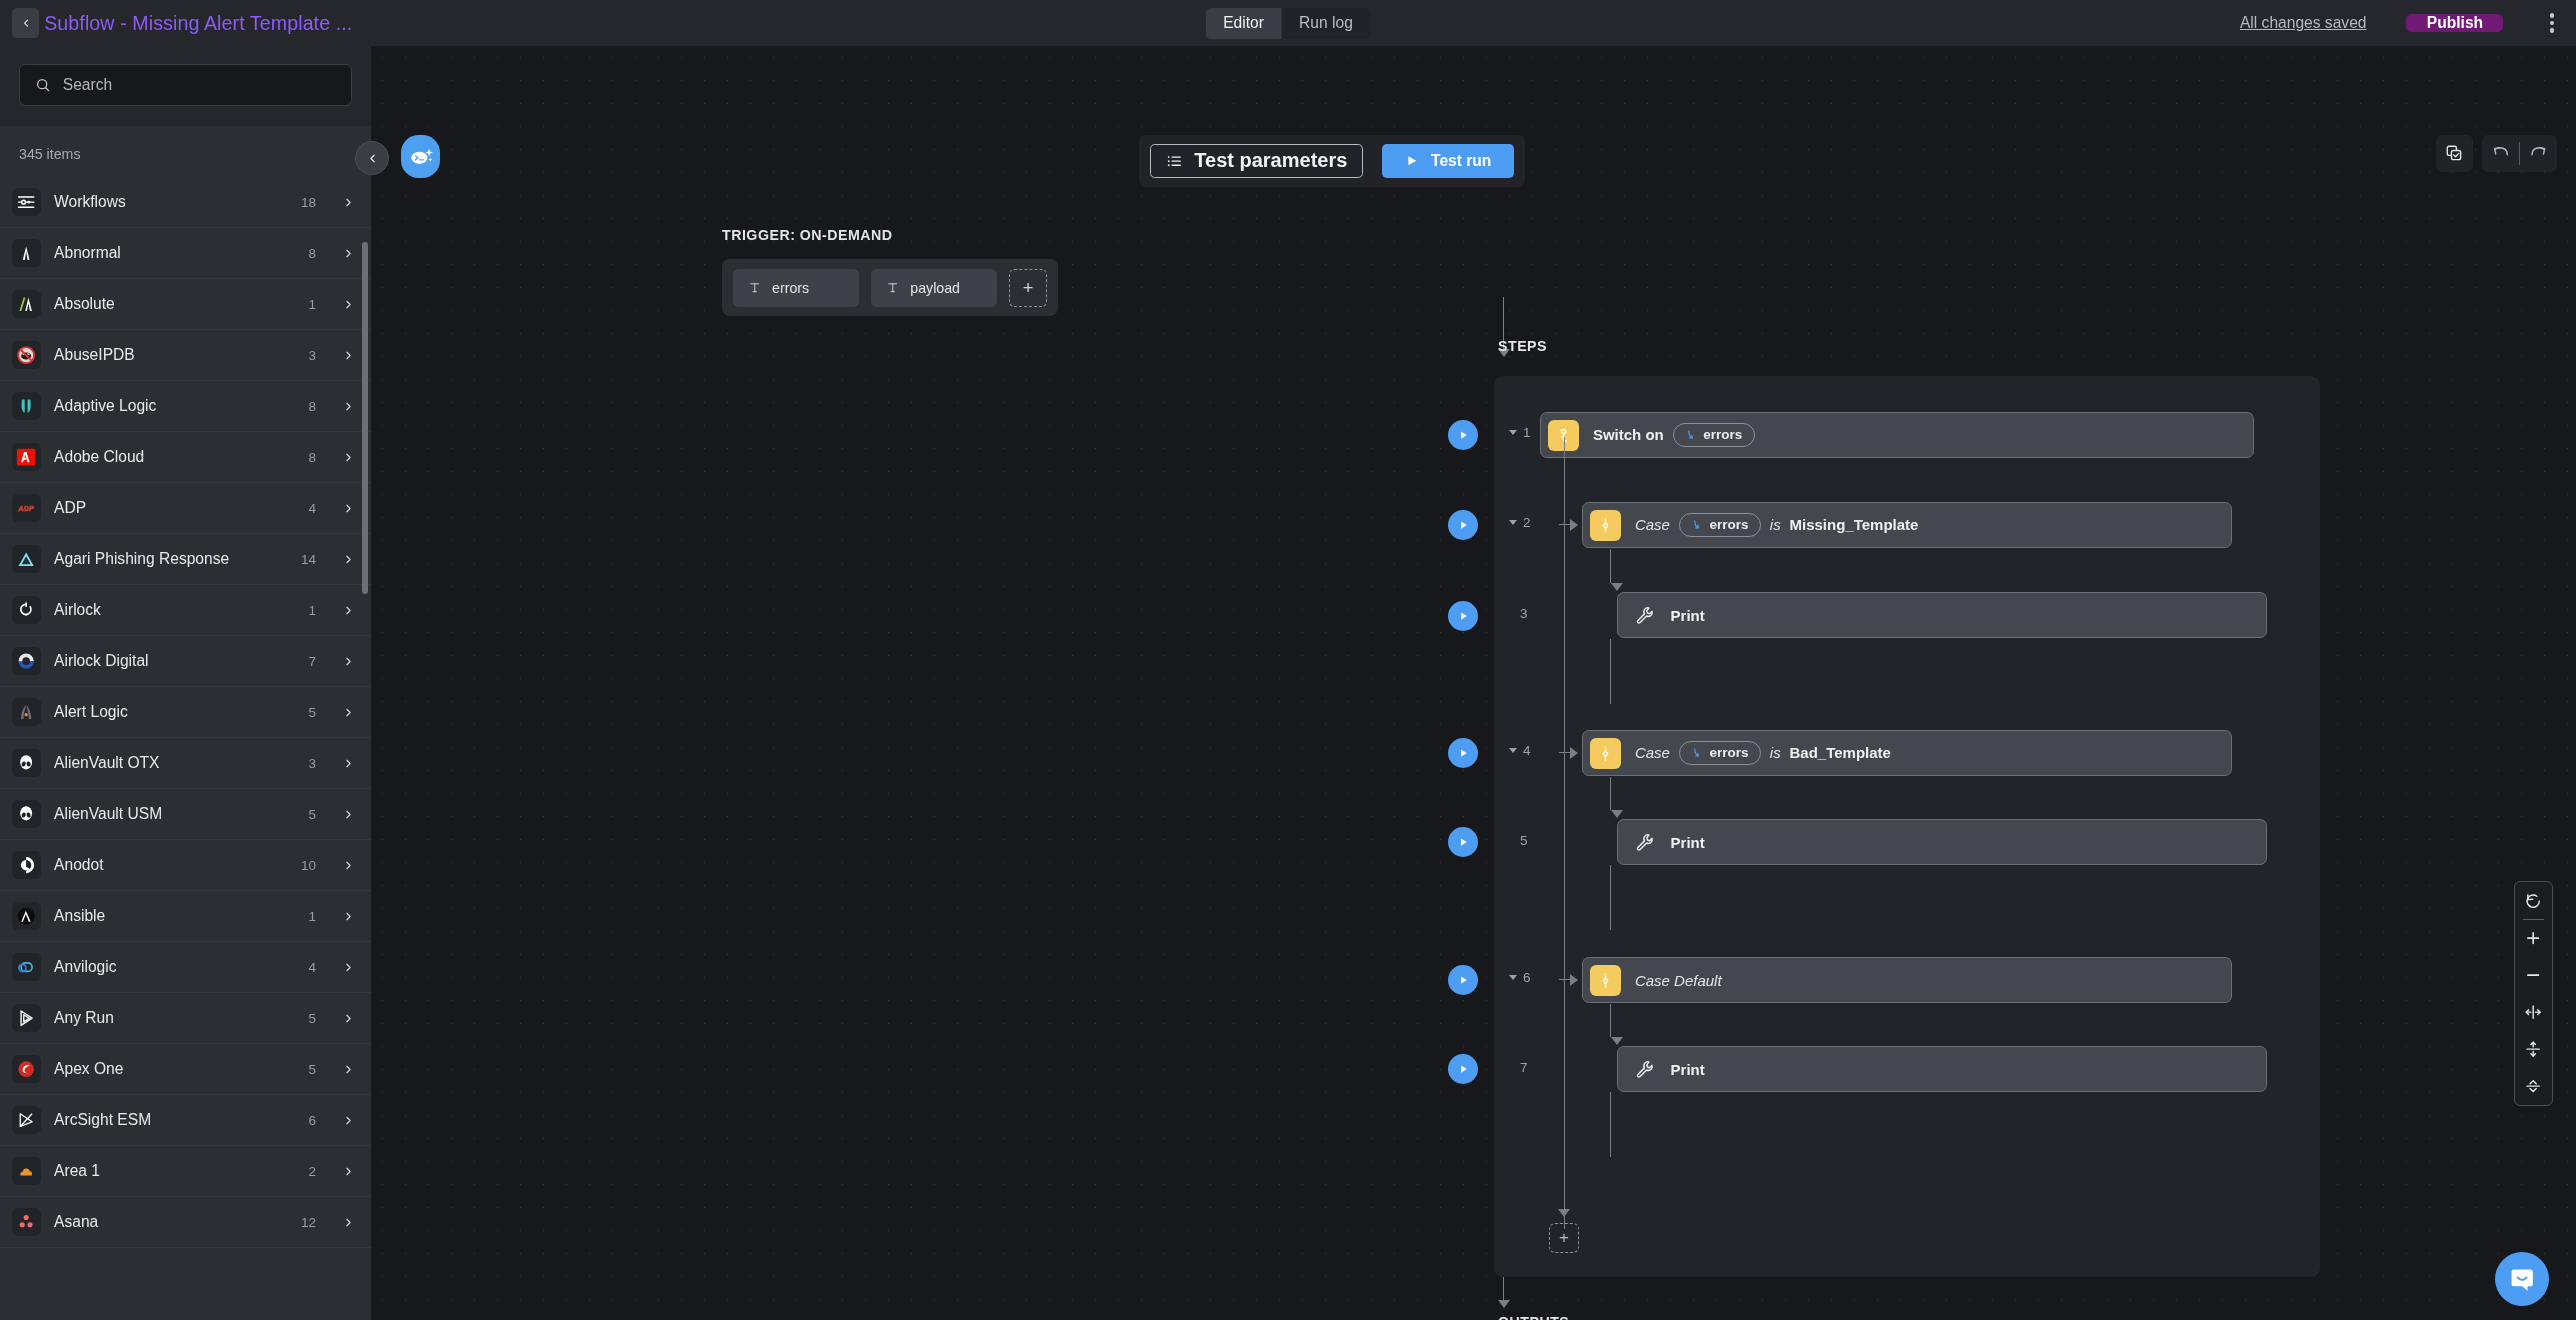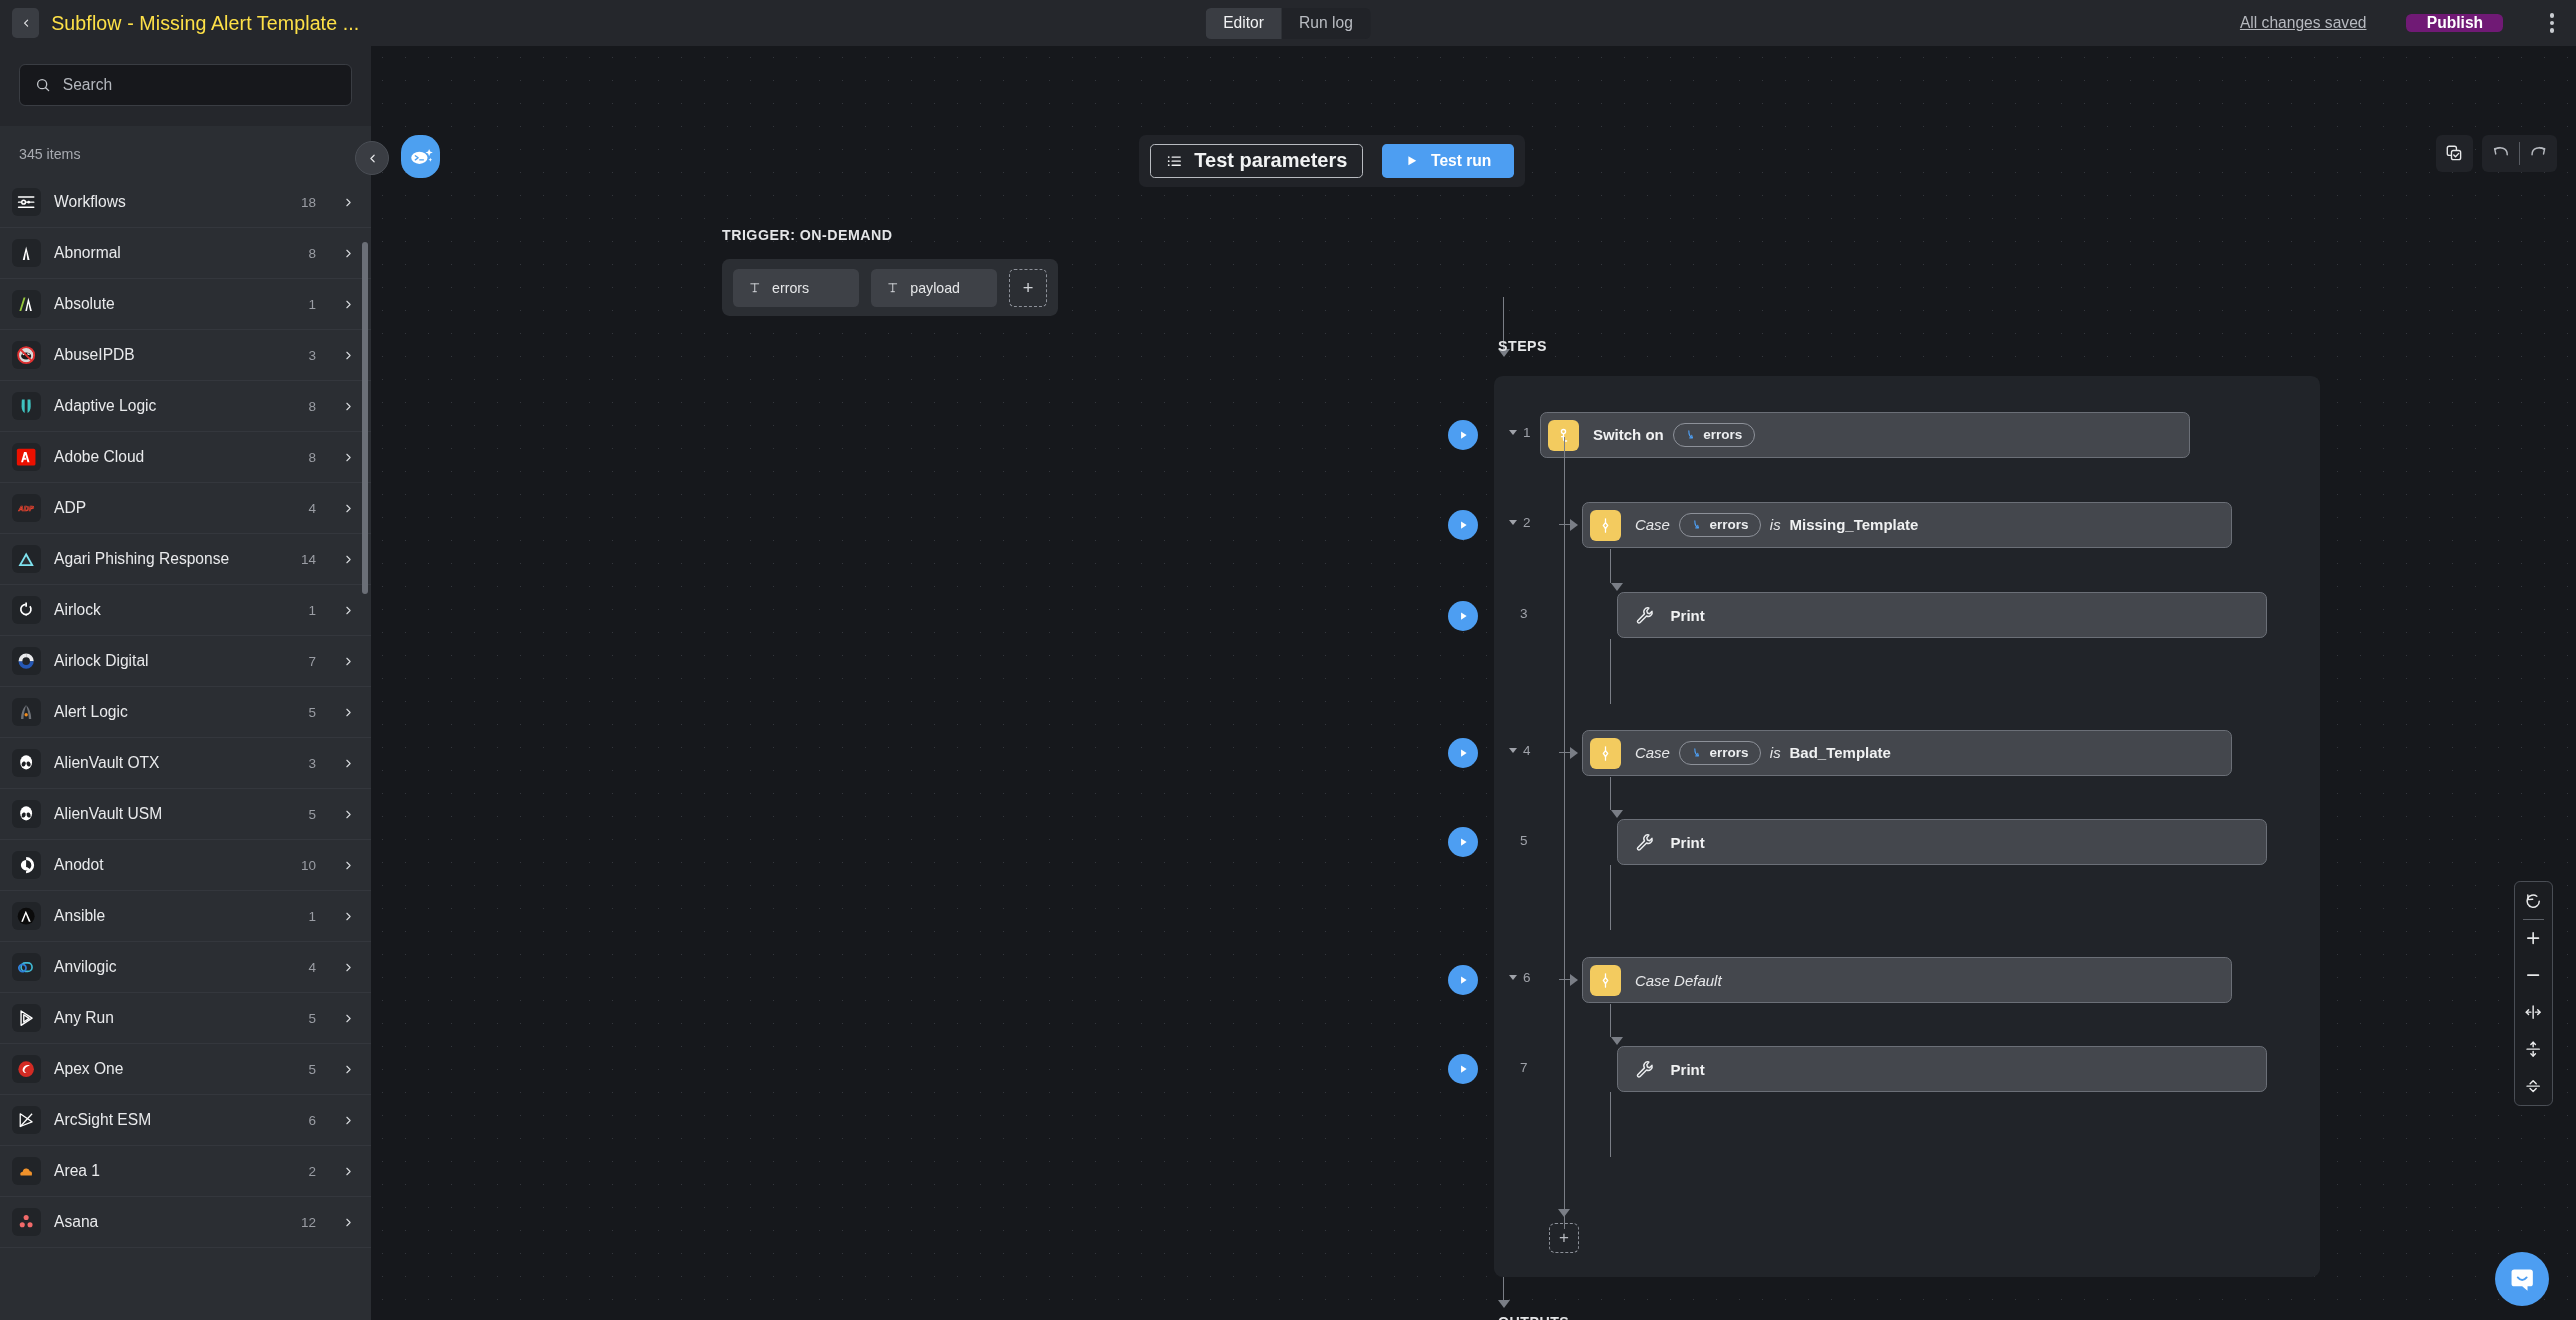--- a/index.html
+++ b/index.html
@@ -23,24 +23,24 @@
   .back-btn {
     width: 27px; height: 30px;
     margin-left: 12.2px;
     background: #3a3d43;
     border: none; border-radius: 4.7px;
     display: flex; align-items: center; justify-content: center;
     cursor: pointer;
   }
   .back-btn svg { width: 12.2px; height: 12.2px; }
   .flow-title {
-    margin-left: 12px;
+    margin-left: 5px;
     font-size: 19.6px;
     font-weight: 400;
-    color: #fde047;
+    color: #8b5cf6;
     letter-spacing: 0.1px;
     white-space: nowrap;
   }
   .tabs {
     position: absolute; left: 50%; transform: translateX(-50%);
     display: flex;
     background: #212328;
     border-radius: 5.4px;
     overflow: hidden;
     height: 31px;
@@ -867,21 +867,21 @@
       <div id="stepsLayer">
           <div class="play" style="left: 1077px; top: 374px;">
             <svg viewBox="0 0 24 24">
               <polygon points="8,5 19,12 8,19" fill="#ffffff"></polygon>
             </svg>
           </div>
           <div class="stepnum" style="left: 1138px; top: 379px;">
             <span class="tri"></span>
             <span>1</span>
           </div>
-          <div class="node" style="left: 1169px; top: 366px; width: 650px;">
+          <div class="node" style="left: 1169px; top: 366px; width: 714px;">
             <span class="badge">
               <svg viewBox="0 0 24 24" fill="none" stroke="#ffffff" stroke-width="1.7" stroke-linecap="round" stroke-linejoin="round">
                 <path d="M12 4.4 a2.6 2.6 0 1 0 0 5.2 a2.6 2.6 0 0 0 0 -5.2 z"></path>
                 <path d="M12 9.6 L12 16.5 a2.4 2.4 0 0 0 2.4 2.4 L16 18.9"></path>
                 <path d="M12 13.5 L9.6 13.5"></path>
               </svg>
             </span>
             <span class="txt">
               <span class="bold">Switch on</span>
               <span class="var-pill">

